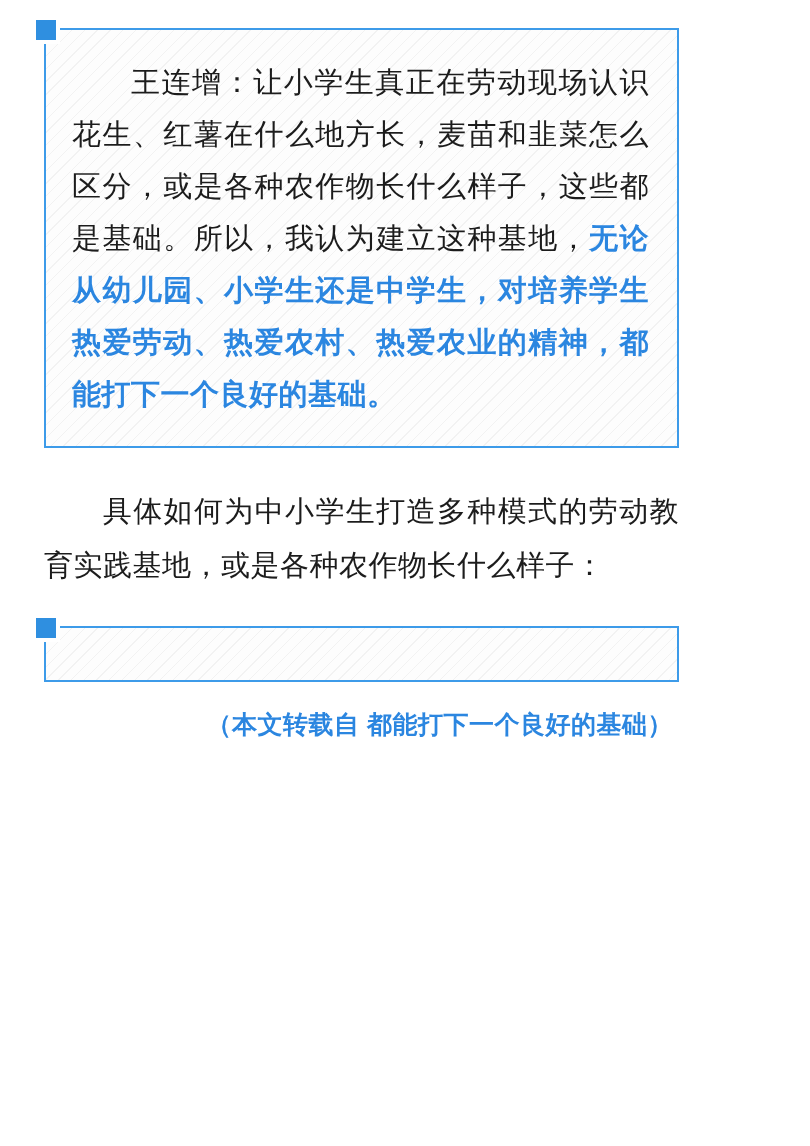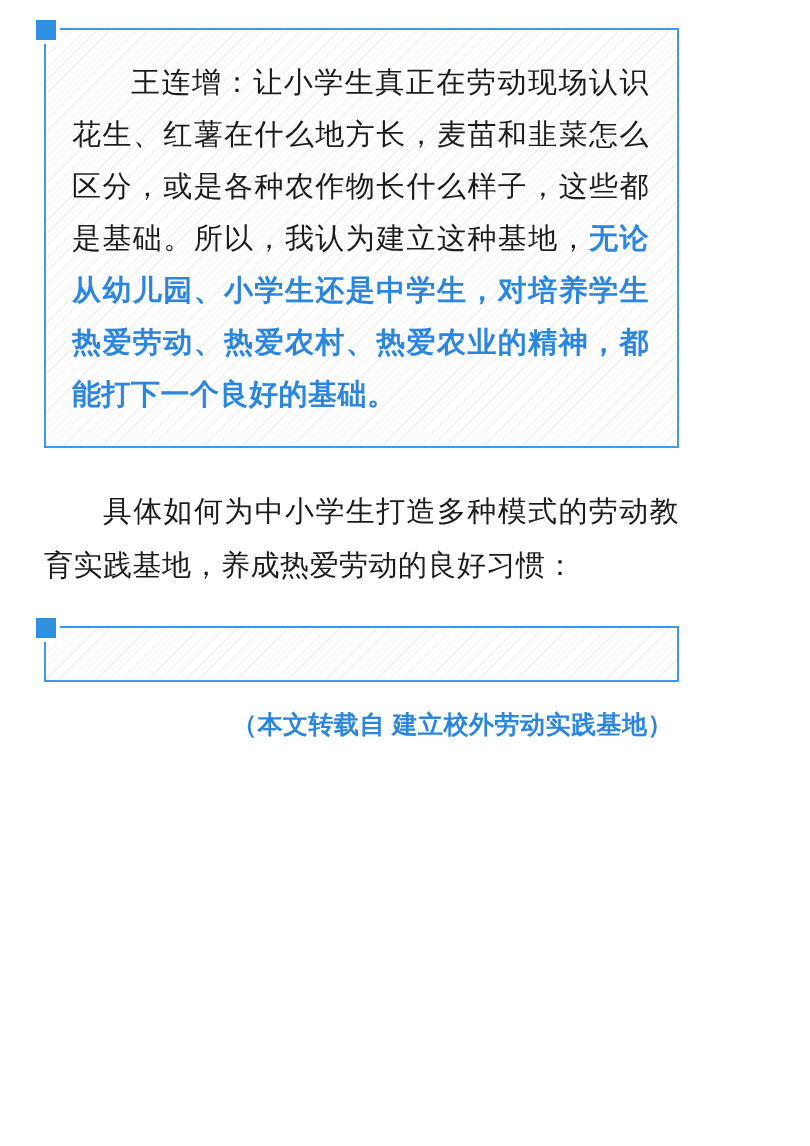--- a/index.html
+++ b/index.html
@@ -109,21 +109,21 @@
 
 <div class="page">
 
   <div class="spacer-top"></div>
 
   <div class="quote-box">
     <span class="corner-mark"></span>
     <p class="quote-text"><span class="indent"></span><span>王连增：</span><span>让小学生真正在劳动现场认识花生、红薯在什么地方长，麦苗和韭菜怎么区分，或是各种农作物长什么样子，这些都是基础。所以，我认为建立这种基地，</span><span class="hl">无论从幼儿园、小学生还是中学生，对培养学生热爱劳动、热爱农村、热爱农业的精神，都能打下一个良好的基础。</span></p>
   </div>
 
-  <p class="body-para"><span class="indent"></span><span>具体如何为中小学生打造多种模式的劳动教育实践基地，养成热爱劳动的良好习惯：</span></p>
+  <p class="body-para"><span class="indent"></span><span>具体如何为中小学生打造多种模式的劳动教育实践基地，或是各种农作物长什么样子：</span></p>
 
   <div class="quote-box">
     <span class="corner-mark"></span>
   </div>
 
-  <div class="credit">（本文转载自 建立校外劳动实践基地）</div>
+  <div class="credit">（本文转载自 都能打下一个良好的基础）</div>
 
 </div>
 
 </body></html>

